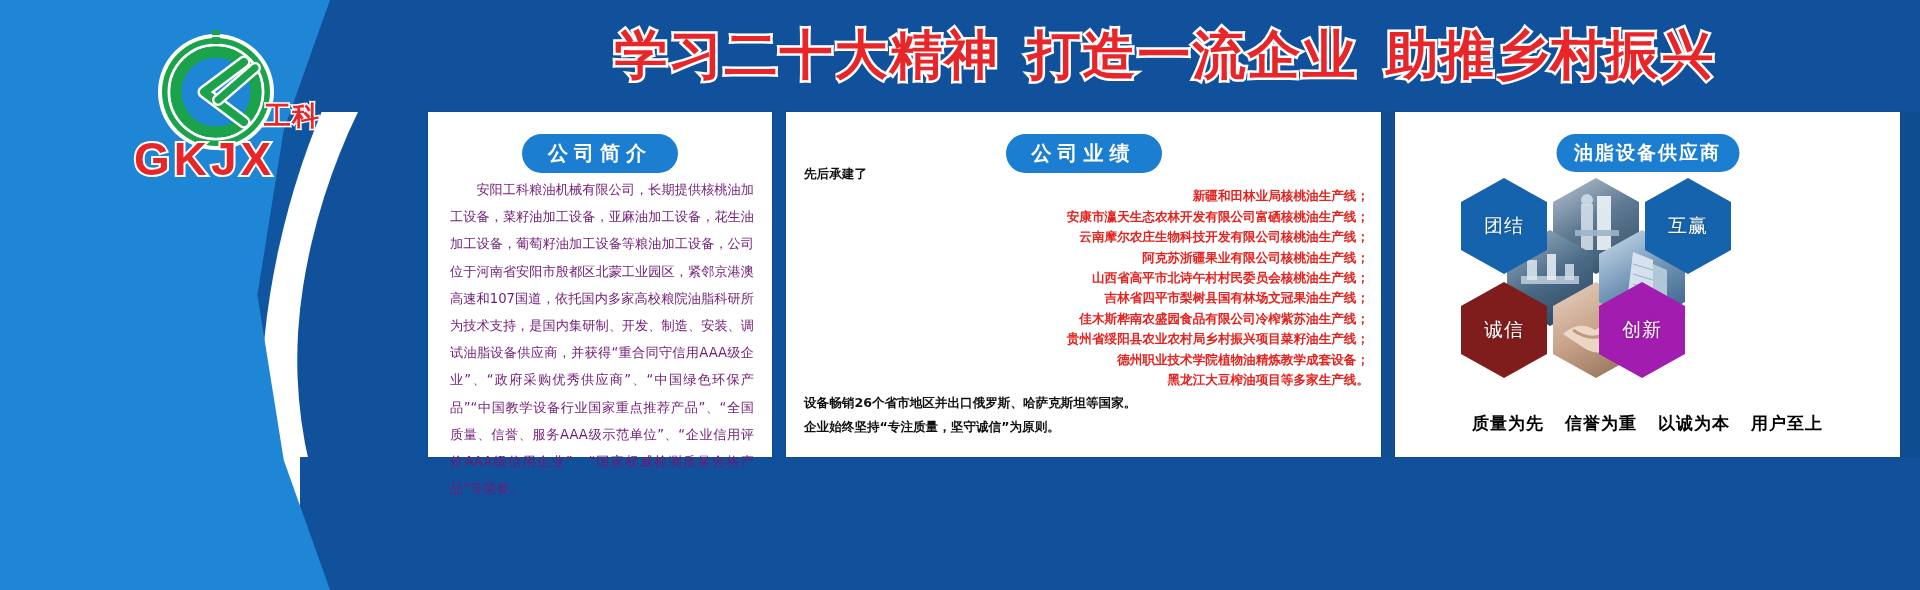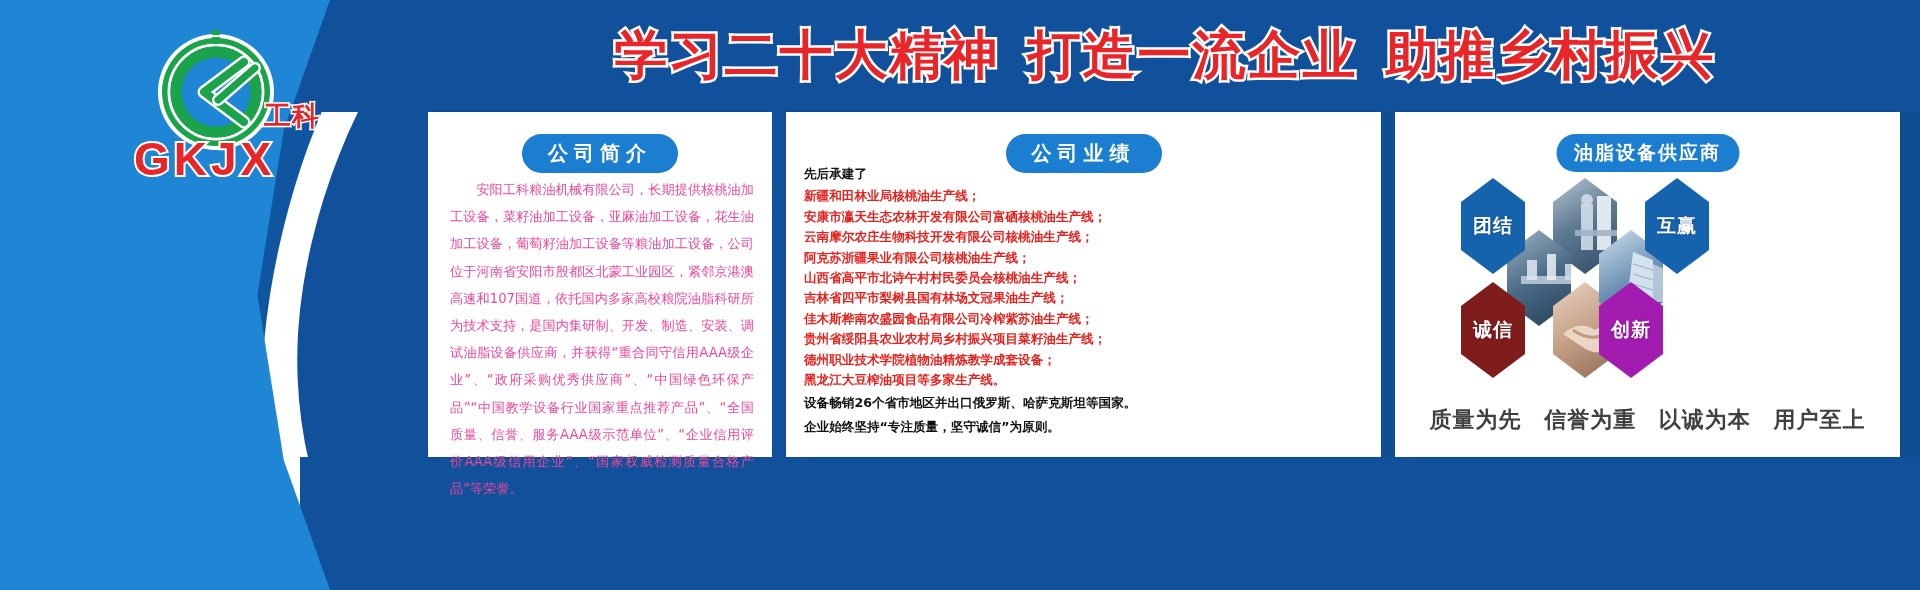--- a/index.html
+++ b/index.html
@@ -107,51 +107,51 @@
     padding:6px 26px;font-size:20px;font-weight:bold;letter-spacing:6px;
     white-space:nowrap;
     font-family:"DejaVu Sans","Liberation Sans",sans-serif;
   }
   .pill-c{
     background:#1b7ed0;letter-spacing:2px;padding:6px 18px;font-size:19px;
   }
   
   .intro{
     position:absolute;left:22px;right:18px;top:64px;
-    font-size:13.2px;line-height:2.06;color:#ec4899;
+    font-size:13.2px;line-height:2.06;color:#701a75;
     text-align:justify;text-indent:2em;
     font-family:"DejaVu Sans","Liberation Sans",sans-serif;
   }
   
   .perf{
     position:absolute;left:18px;right:12px;top:52px;
     font-size:12.6px;line-height:1.62;color:#111;
     font-family:"DejaVu Sans","Liberation Sans",sans-serif;
   }
   .perf .lead{color:#111;font-weight:bold;margin-bottom:2px;}
-  .perf .red{color:#e4231f;font-weight:bold;}
+  .perf .red{color:#e4231f;font-weight:bold;text-align:right;}
   .perf .tail{color:#111;margin-top:3px;font-weight:bold;}
   
   .hexwrap{
     position:absolute;left:0;right:0;top:58px;height:215px;
   }
   .hex{
-    position:absolute;width:64px;height:96px;
+    position:absolute;width:86px;height:96px;
     clip-path:polygon(50% 0,100% 25%,100% 75%,50% 100%,0 75%,0 25%);
     display:flex;align-items:center;justify-content:center;
-    color:#fff;font-size:19px;font-weight:bold;letter-spacing:1px;
+    color:#fff;font-size:19px;font-weight:normal;letter-spacing:1px;
     font-family:"DejaVu Sans","Liberation Sans",sans-serif;
   }
   .hex.solid{background:#1663ad;}
   .hex.photo{color:transparent;}
   .hexlabel{position:relative;z-index:3;
     text-shadow:0 0 3px rgba(0,0,0,.25);}
   .slogan{
     position:absolute;left:0;right:0;bottom:22px;
-    text-align:center;color:#404040;font-size:22px;font-weight:bold;
+    text-align:center;color:#000000;font-size:17px;font-weight:bold;
     letter-spacing:1px;
     font-family:"DejaVu Sans","Liberation Sans",sans-serif;
   }
   .slogan span{margin:0 7px;}
   
   .botstrip{
     position:absolute;left:300px;right:0;bottom:0;height:133px;
     background:#11509a;
   }
 </style>

